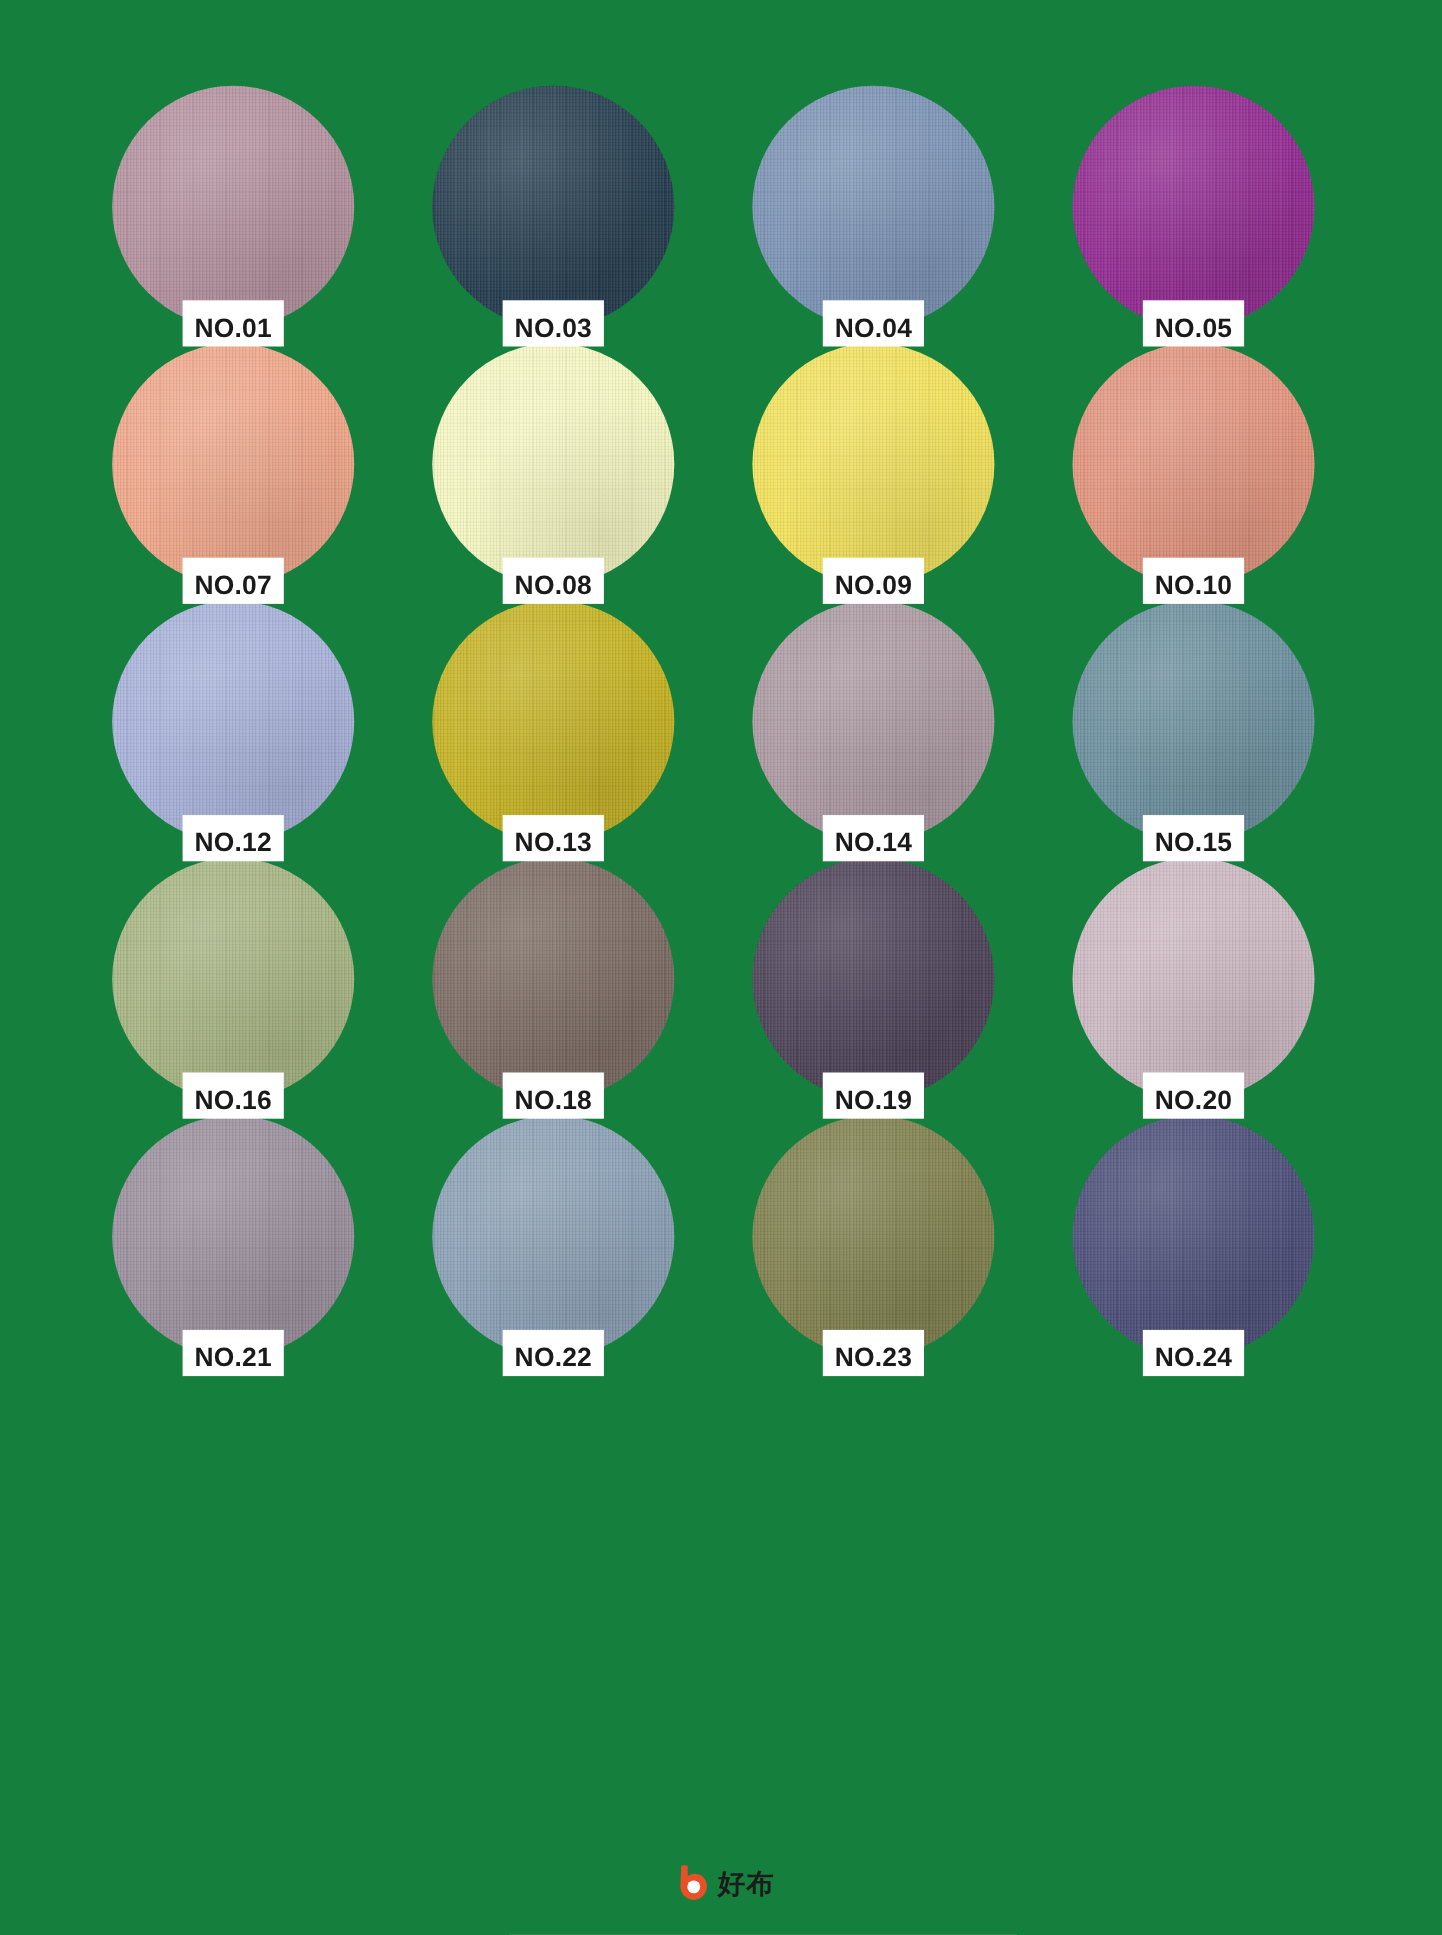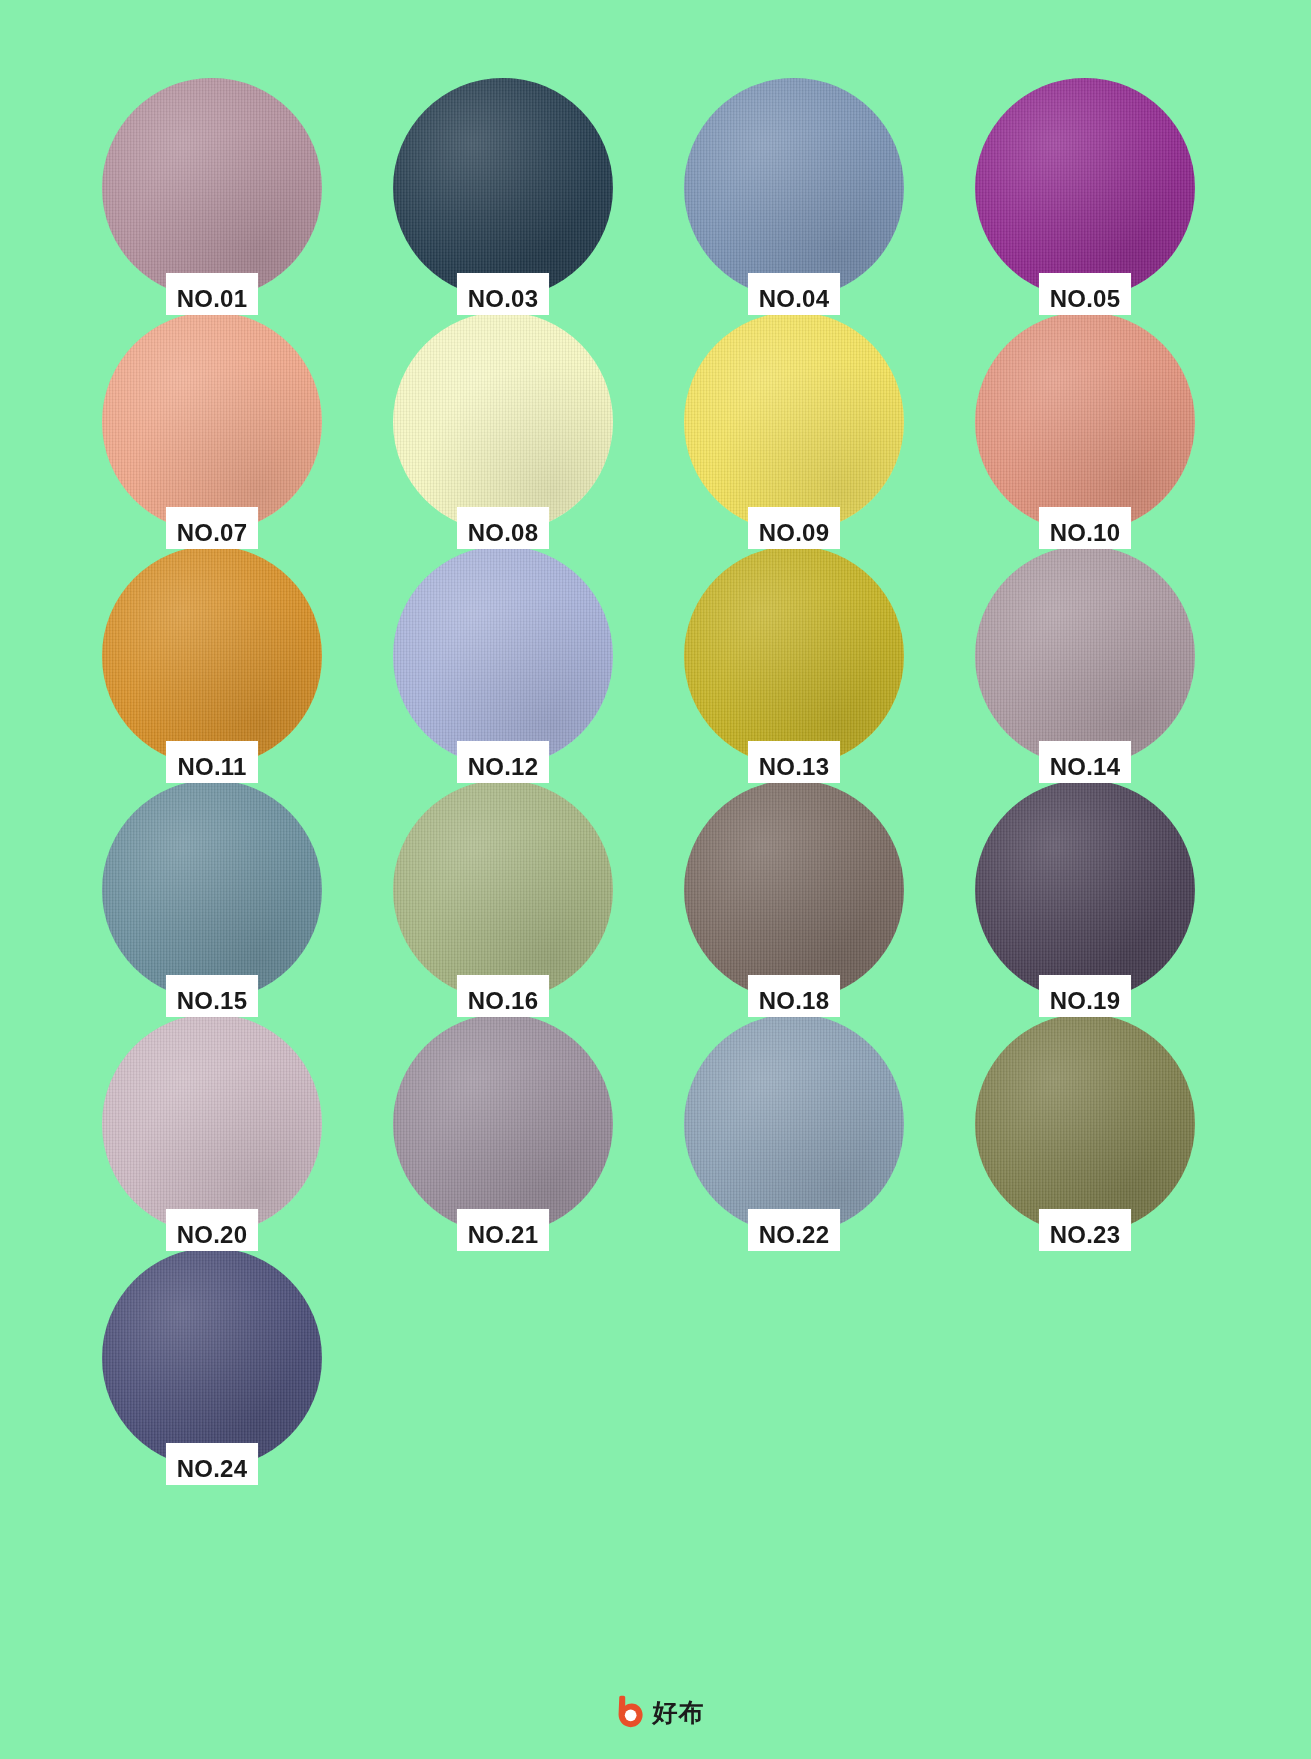--- a/index.html
+++ b/index.html
@@ -15,21 +15,21 @@
     position: relative;
     overflow: hidden;
   }
 
   #swatch-sheet {
     position: absolute;
     left: 0;
     top: 0;
     width: 1311px;
     height: 1759px;
-    background: #86efac;
+    background: #15803d;
   }
 
   #swatch-grid {
     position: absolute;
     left: 102px;
     top: 78px;
     width: 1108px;
     display: grid;
     grid-template-columns: repeat(4, 220px);
     column-gap: 71px;
@@ -186,25 +186,20 @@
         <div class="swatch-disc" style="background-color: rgb(243, 226, 92);"></div>
         <div class="swatch-label"></div>
         <div class="swatch-label-text">NO.09</div>
       </div>
       <div class="swatch-cell">
         <div class="swatch-disc" style="background-color: rgb(226, 148, 126);"></div>
         <div class="swatch-label"></div>
         <div class="swatch-label-text">NO.10</div>
       </div>
       <div class="swatch-cell">
-        <div class="swatch-disc" style="background-color: rgb(216, 144, 39);"></div>
-        <div class="swatch-label"></div>
-        <div class="swatch-label-text">NO.11</div>
-      </div>
-      <div class="swatch-cell">
         <div class="swatch-disc" style="background-color: rgb(168, 178, 218);"></div>
         <div class="swatch-label"></div>
         <div class="swatch-label-text">NO.12</div>
       </div>
       <div class="swatch-cell">
         <div class="swatch-disc" style="background-color: rgb(197, 179, 35);"></div>
         <div class="swatch-label"></div>
         <div class="swatch-label-text">NO.13</div>
       </div>
       <div class="swatch-cell">

